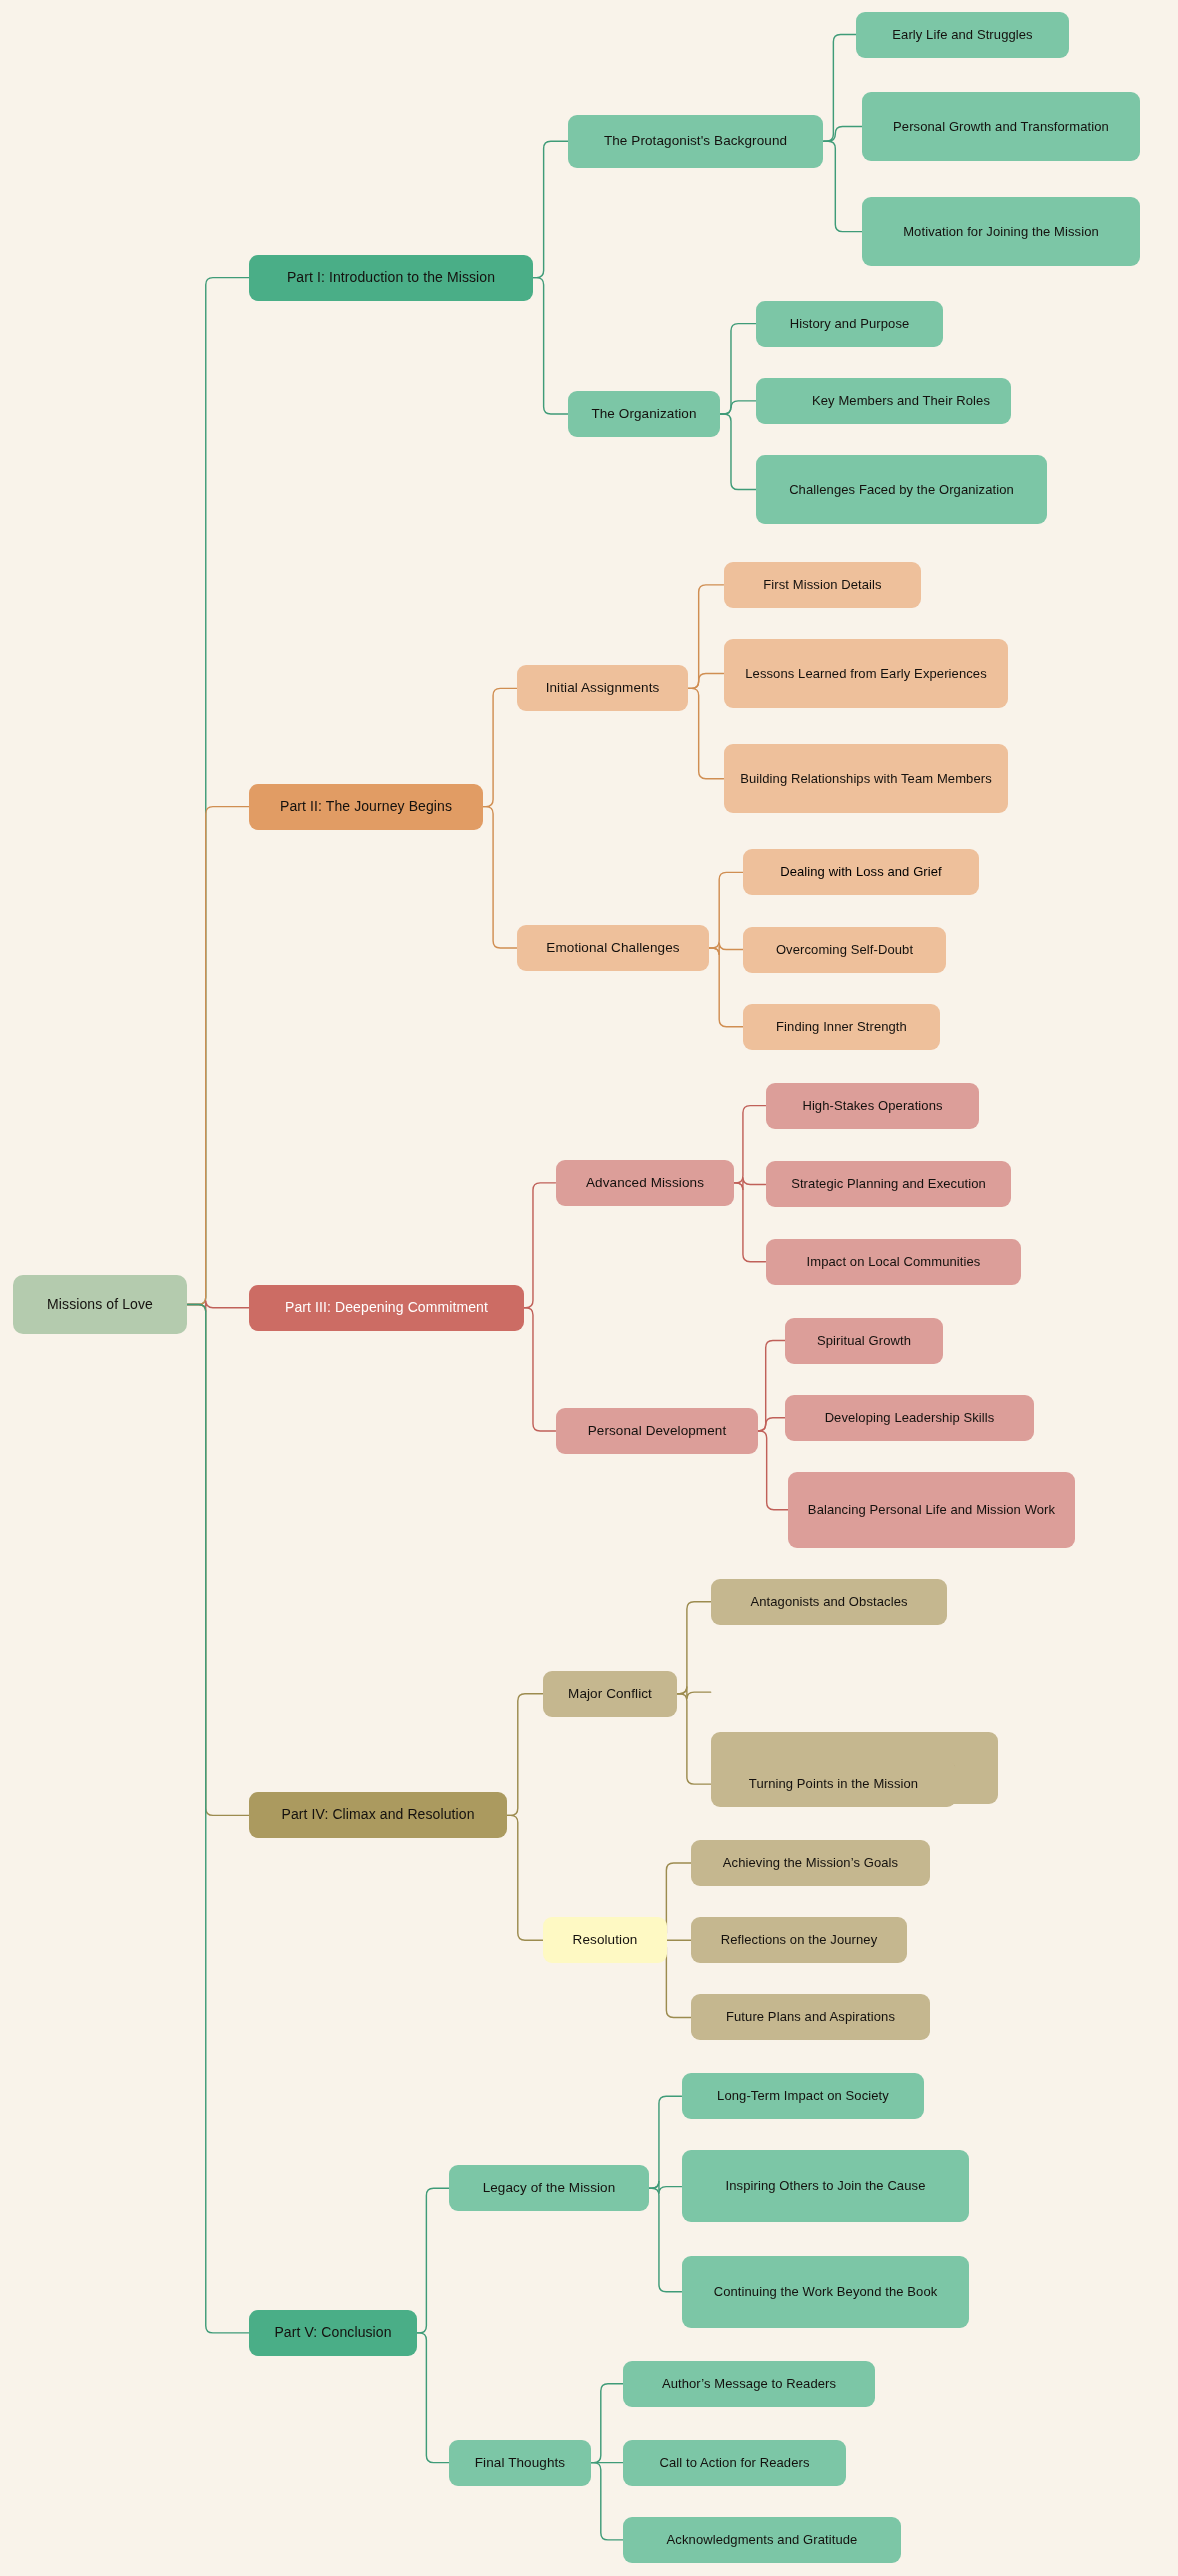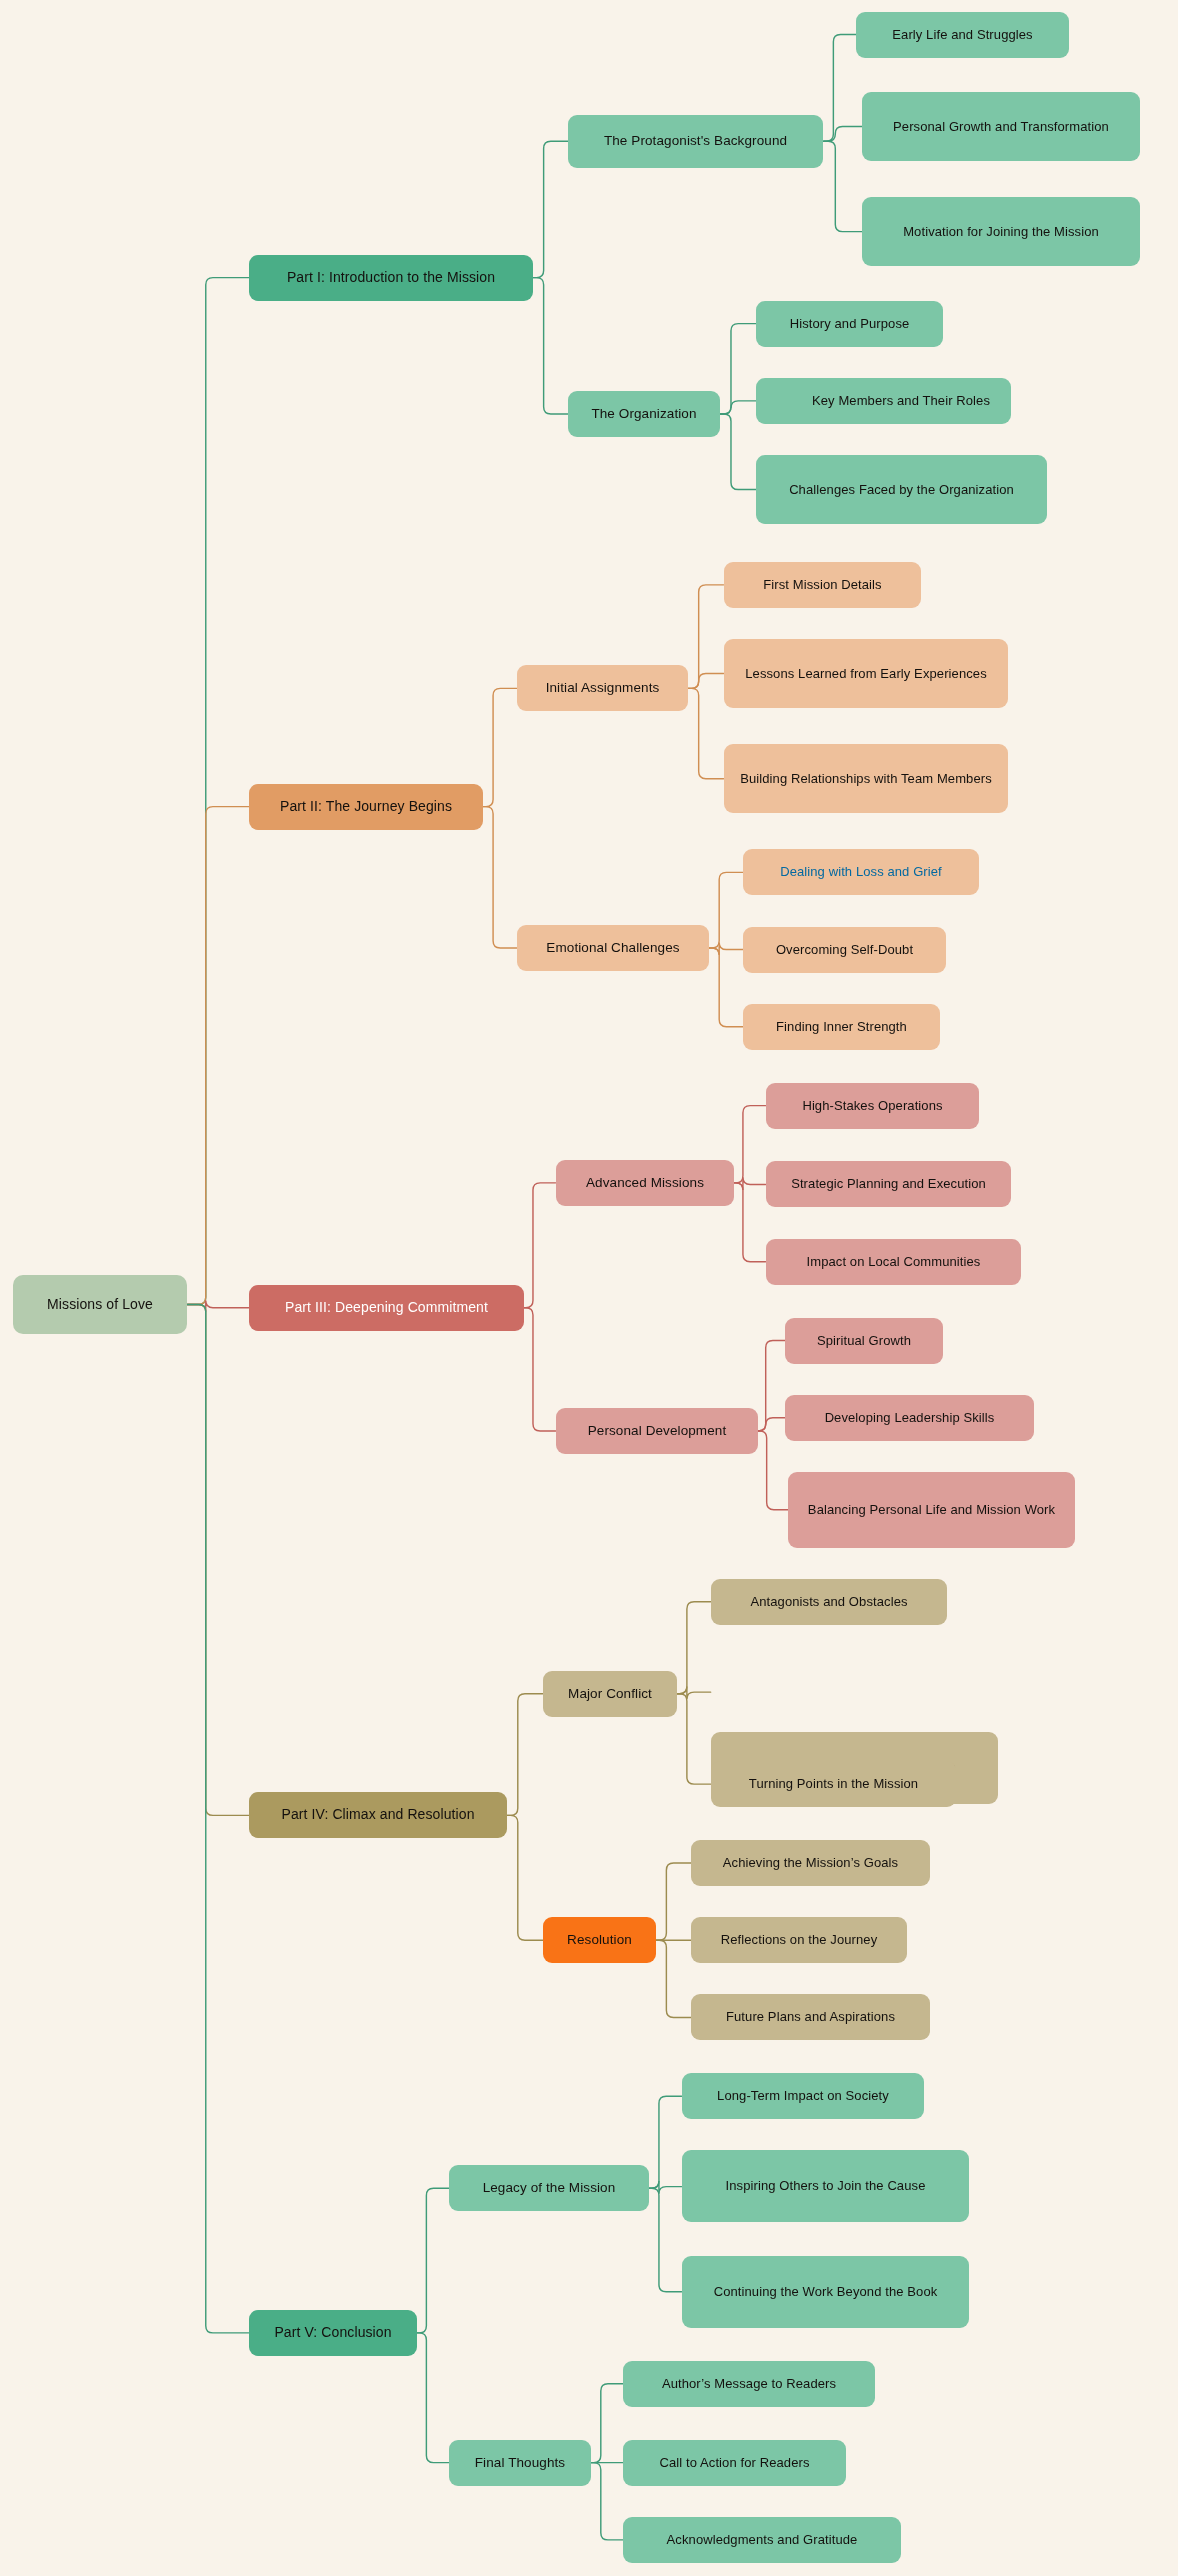--- a/index.html
+++ b/index.html
@@ -134,21 +134,21 @@
     </div>
     <div class="node leaf" style="left: 724px; top: 639px; width: 284px; height: 69px; background: rgb(238, 192, 155); color: rgb(20, 17, 14);">
       <span>Lessons Learned from Early Experiences</span>
     </div>
     <div class="node leaf" style="left: 724px; top: 744px; width: 284px; height: 69px; background: rgb(238, 192, 155); color: rgb(20, 17, 14);">
       <span>Building Relationships with Team Members</span>
     </div>
     <div class="node sub" style="left: 517px; top: 925px; width: 192px; height: 46px; background: rgb(238, 192, 155); color: rgb(20, 17, 14);">
       <span>Emotional Challenges</span>
     </div>
-    <div class="node leaf" style="left: 743px; top: 849px; width: 236px; height: 46px; background: rgb(238, 192, 155); color: #0369a1;">
+    <div class="node leaf" style="left: 743px; top: 849px; width: 236px; height: 46px; background: rgb(238, 192, 155); color: #000000;">
       <span>Dealing with Loss and Grief</span>
     </div>
     <div class="node leaf" style="left: 743px; top: 927px; width: 203px; height: 46px; background: rgb(238, 192, 155); color: rgb(20, 17, 14);">
       <span>Overcoming Self-Doubt</span>
     </div>
     <div class="node leaf" style="left: 743px; top: 1004px; width: 197px; height: 46px; background: rgb(238, 192, 155); color: rgb(20, 17, 14);">
       <span>Finding Inner Strength</span>
     </div>
     <div class="node branch" style="left: 249px; top: 1285px; width: 275px; height: 46px; background: rgb(204, 108, 100); color: rgb(255, 255, 255);">
       <span>Part III: Deepening Commitment</span>
@@ -185,21 +185,21 @@
     </div>
     <div class="node leaf" style="left: 711px; top: 1579px; width: 236px; height: 46px; background: rgb(197, 183, 143); color: rgb(20, 17, 14);">
       <span>Antagonists and Obstacles</span>
     </div>
     <div class="node leaf" style="left: 711px; top: 1732px; width: 287px; height: 72px; background: rgb(197, 183, 143); color: rgb(20, 17, 14);">
       <span>Internal Struggles Within the Team</span>
     </div>
     <div class="node leaf" style="left: 711px; top: 1761px; width: 245px; height: 46px; background: rgb(197, 183, 143); color: rgb(20, 17, 14);">
       <span>Turning Points in the Mission</span>
     </div>
-    <div class="node sub" style="left: 543px; top: 1917px; width: 113px; height: 46px; background: #f97316; color: rgb(20, 17, 14);">
+    <div class="node sub" style="left: 543px; top: 1917px; width: 124px; height: 46px; background: #fef9c3; color: rgb(20, 17, 14);">
       <span>Resolution</span>
     </div>
     <div class="node leaf" style="left: 691px; top: 1840px; width: 239px; height: 46px; background: rgb(197, 183, 143); color: rgb(20, 17, 14);">
       <span>Achieving the Mission’s Goals</span>
     </div>
     <div class="node leaf" style="left: 691px; top: 1917px; width: 216px; height: 46px; background: rgb(197, 183, 143); color: rgb(20, 17, 14);">
       <span>Reflections on the Journey</span>
     </div>
     <div class="node leaf" style="left: 691px; top: 1994px; width: 239px; height: 46px; background: rgb(197, 183, 143); color: rgb(20, 17, 14);">
       <span>Future Plans and Aspirations</span>

